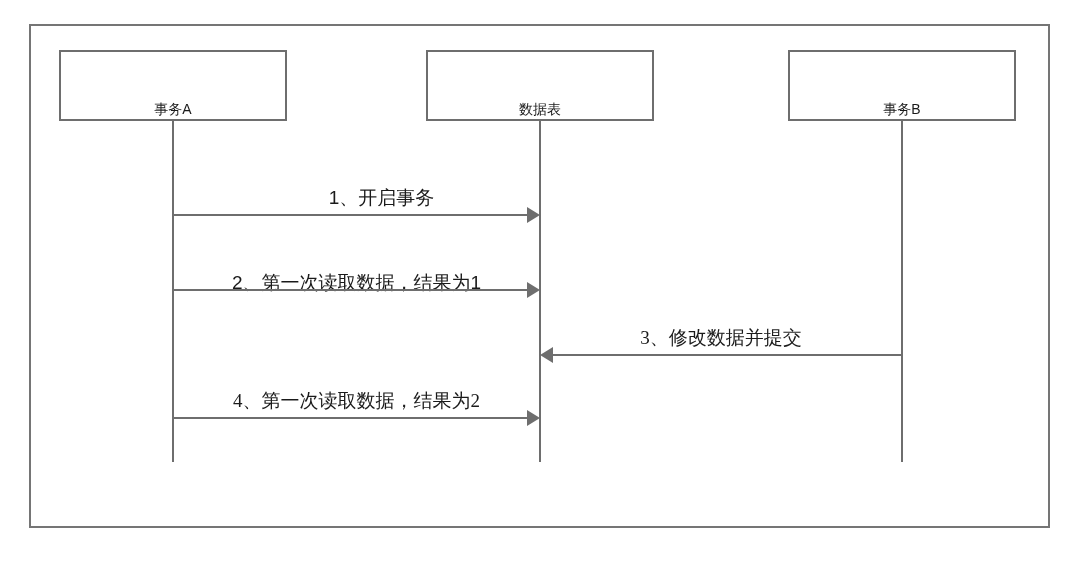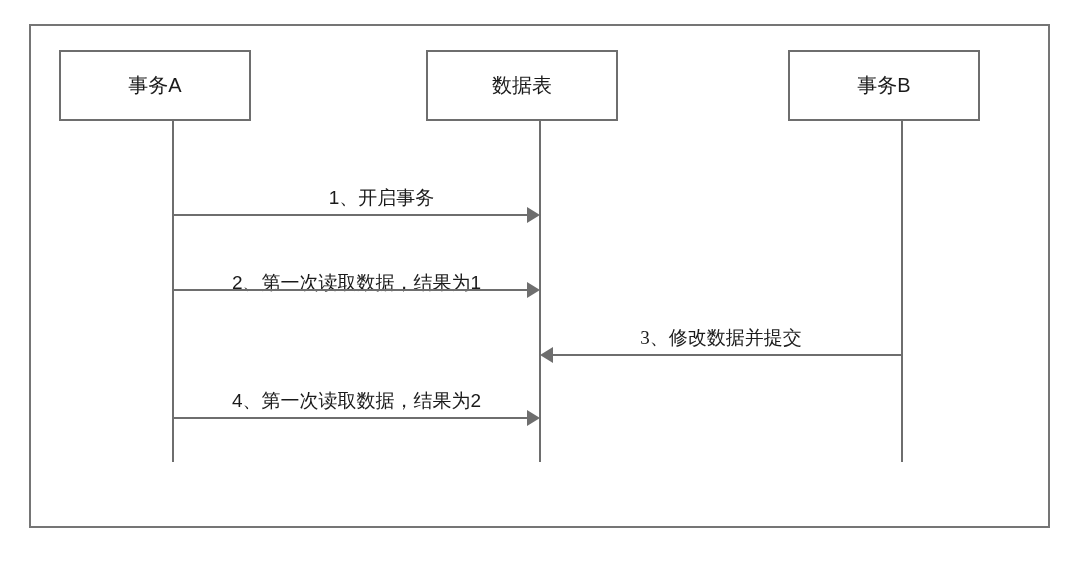--- a/index.html
+++ b/index.html
@@ -22,29 +22,29 @@
     top: 24px;
     width: 1021px;
     height: 504px;
     border: 2px solid #757575;
     box-sizing: border-box;
     background: #ffffff;
   }
   .actor-box {
     position: absolute;
     top: 50px;
-    width: 192px;
+    width: 228px;
     height: 71px;
     border: 2px solid #6e6e6e;
     box-sizing: border-box;
     background: #ffffff;
     display: flex;
-    align-items: center;
+    align-items: flex-end;
     justify-content: center;
-    font-size: 20px;
+    font-size: 14px;
     color: #1a1a1a;
     z-index: 3;
   }
   .actor-a { left: 59px; }
   .actor-table { left: 426px; }
   .actor-b { left: 788px; }
 
   .lifeline {
     position: absolute;
     top: 121px;
@@ -92,21 +92,21 @@
   .m2-line  { left: 173px; top: 289px; width: 354px; }
   .m2-head  { left: 527px; top: 282px; }
   .m2-label { left: 173px; top: 260px; width: 367px; margin-top: 10px; }
   
   .m3-line  { left: 552px; top: 354px; width: 350px; }
   .m3-head  { left: 540px; top: 347px; }
   .m3-label { left: 540px; top: 325px; width: 362px; font-family: Liberation Serif, serif; }
   
   .m4-line  { left: 173px; top: 417px; width: 354px; }
   .m4-head  { left: 527px; top: 410px; }
-  .m4-label { left: 173px; top: 388px; width: 367px; }
+  .m4-label { left: 173px; top: 388px; width: 367px; font-family: Liberation Serif, serif; }
 </style>
 </head>
 <body>
 
 <div class="canvas">
 
   <div class="frame"></div>
 
   <div class="actor-box actor-a">
     <span>事务A</span>

